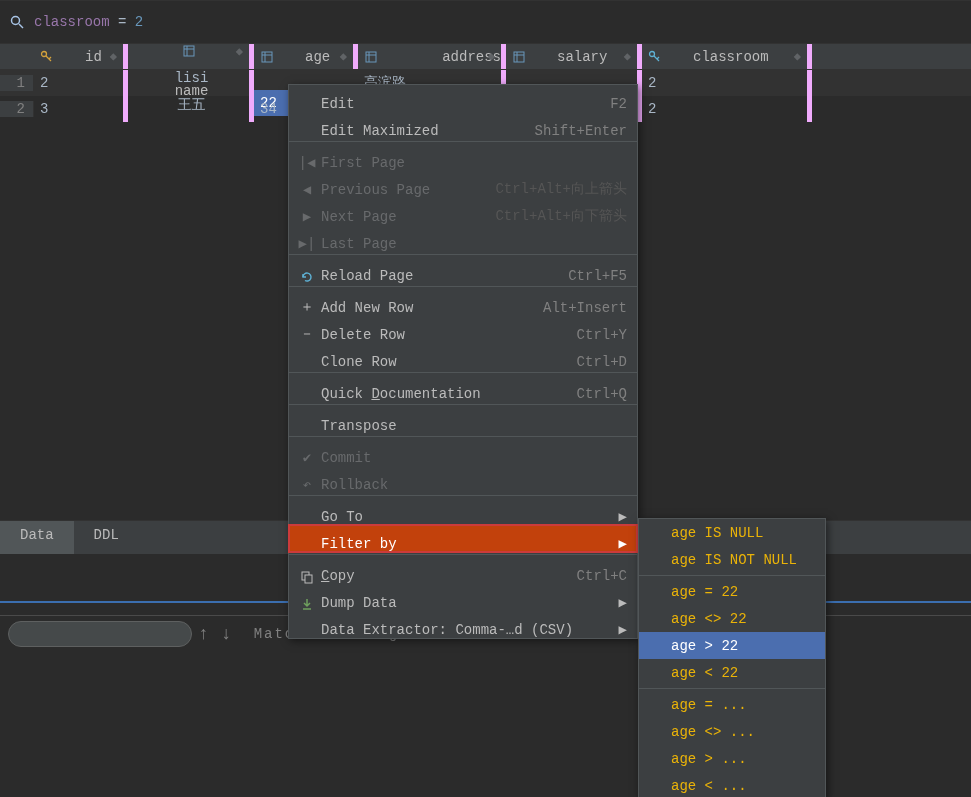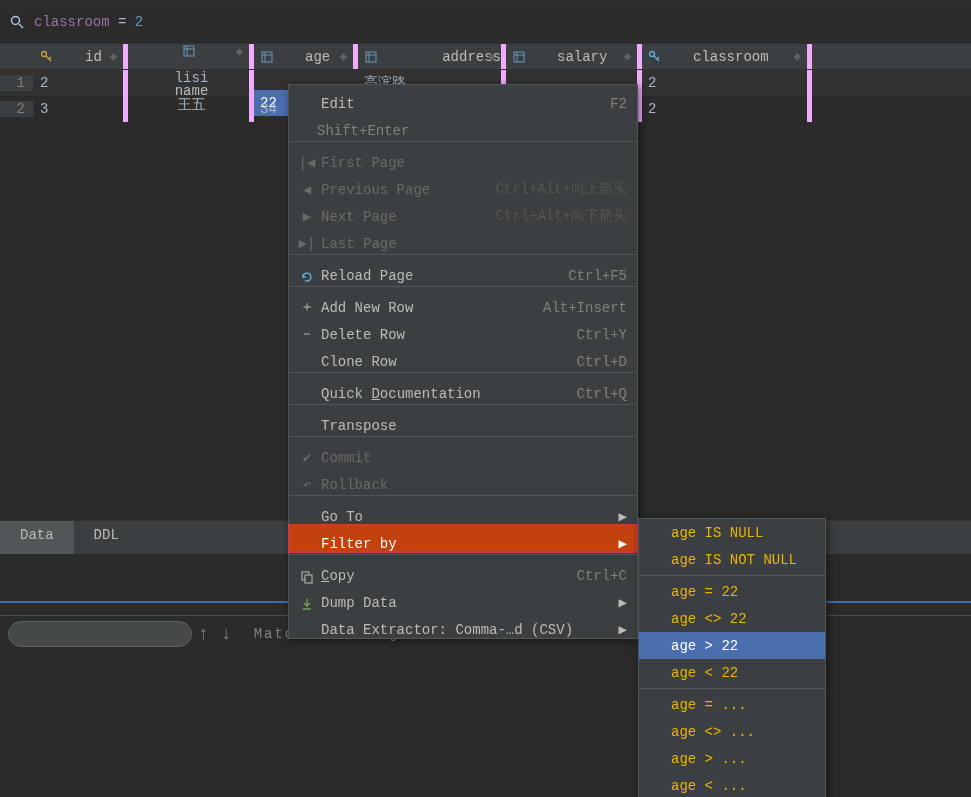--- a/index.html
+++ b/index.html
@@ -248,20 +248,21 @@
 </div>
 
 <div class="ctx-menu">
   <div class="ctx-item">
       <span class="ico"></span>
       <span class="lbl">Edit</span>
       <span class="sc">F2</span>
     </div>
   <div class="ctx-item">
       <span class="ico"></span>
+      <span class="lbl">Edit Maximized</span>
       <span class="sc">Shift+Enter</span>
     </div>
   <div class="ctx-sep"></div>
   <div class="ctx-item disabled">
       <span class="ico">|◀</span>
       <span class="lbl">First Page</span>
     </div>
   <div class="ctx-item disabled">
       <span class="ico">◀</span>
       <span class="lbl">Previous Page</span>

